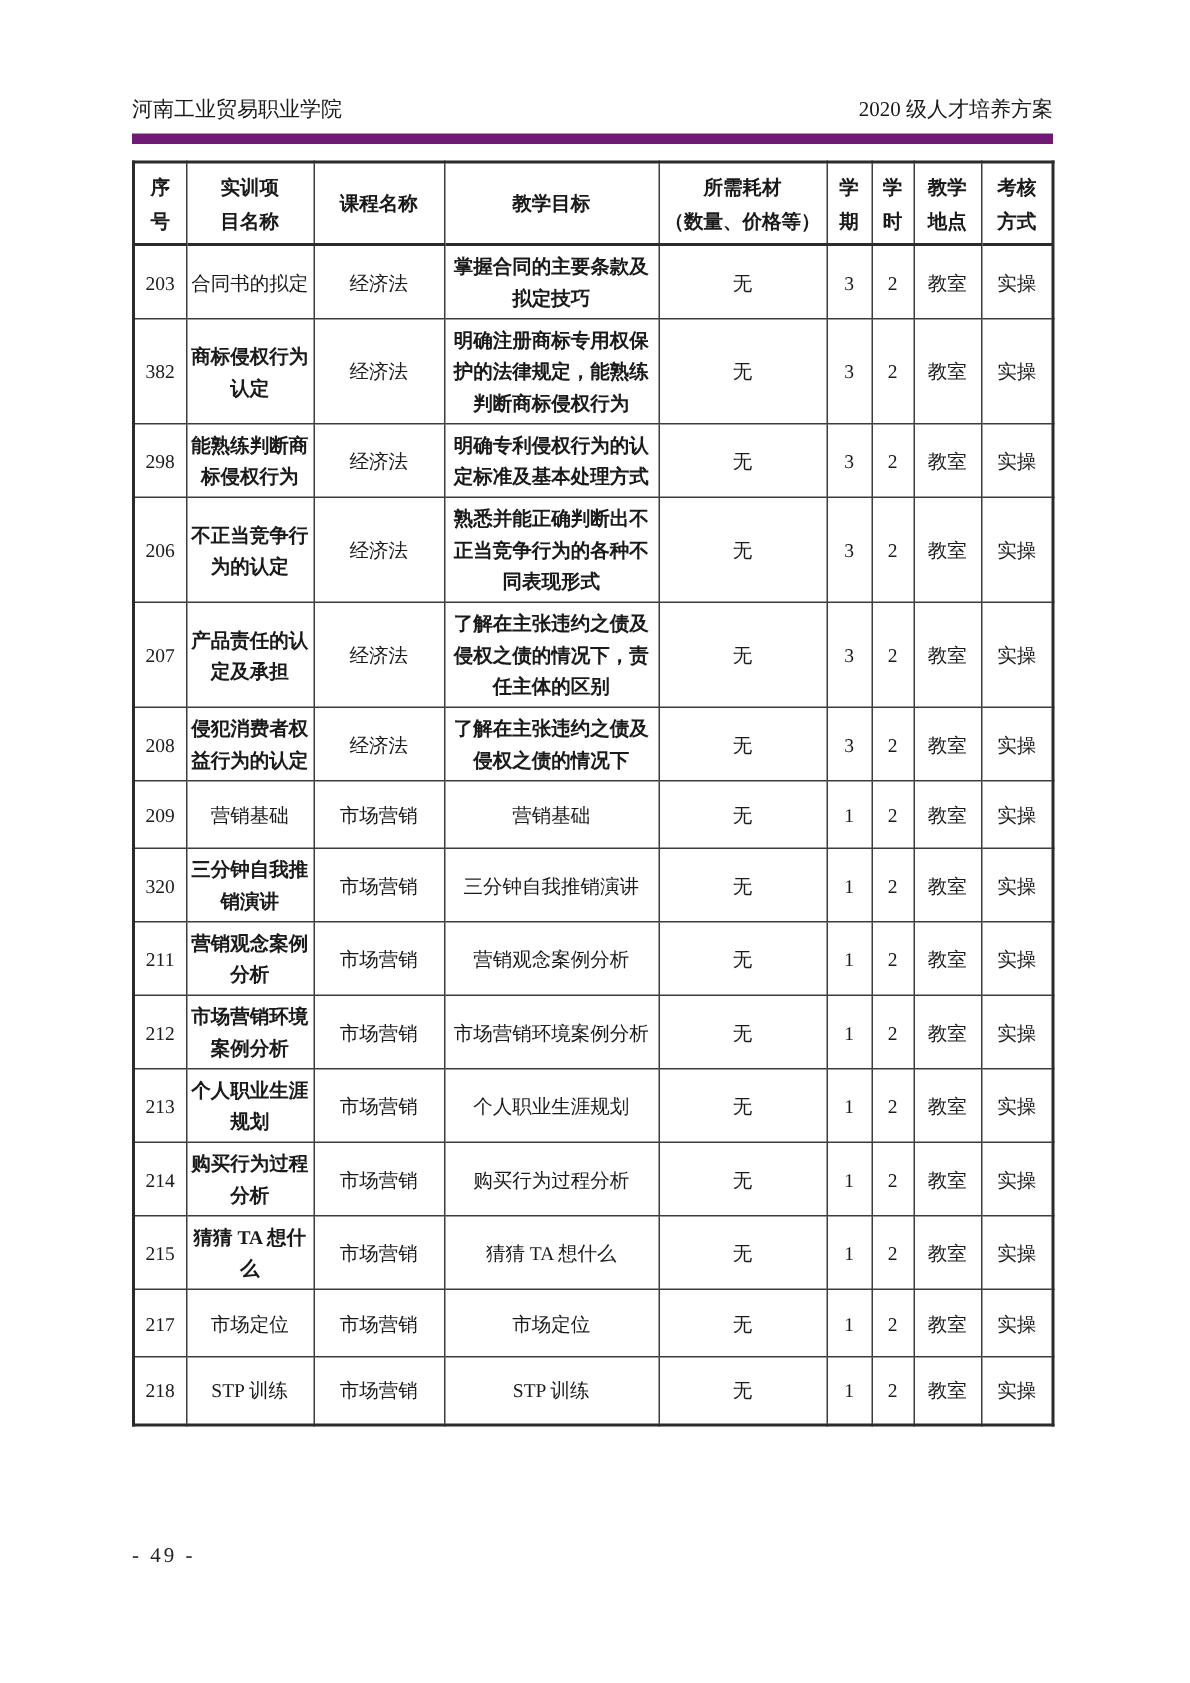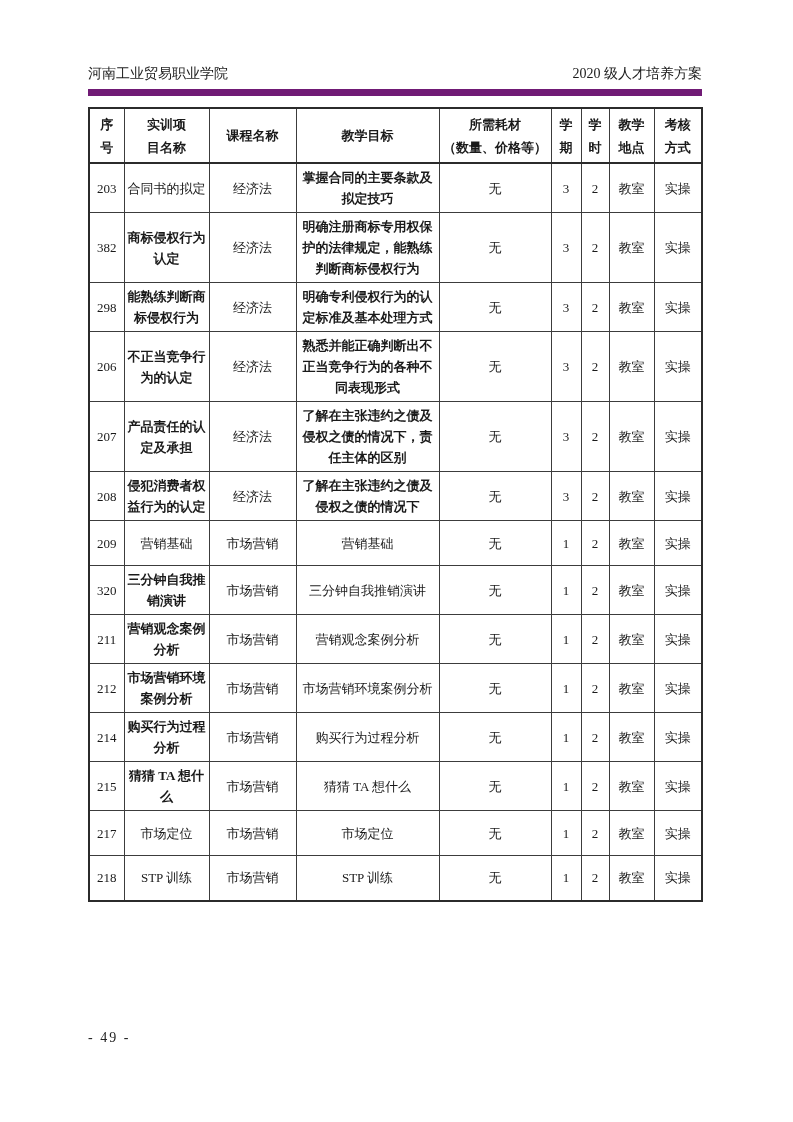--- a/index.html
+++ b/index.html
@@ -224,20 +224,31 @@
             <td class="wrap">市场营销环境案例分析</td>
             <td>市场营销</td>
             <td>市场营销环境案例分析</td>
             <td>无</td>
             <td>1</td>
             <td>2</td>
             <td>教室</td>
             <td>实操</td>
           </tr>
           <tr>
+            <td>213</td>
+            <td class="wrap">个人职业生涯规划</td>
+            <td>市场营销</td>
+            <td>个人职业生涯规划</td>
+            <td>无</td>
+            <td>1</td>
+            <td>2</td>
+            <td>教室</td>
+            <td>实操</td>
+          </tr>
+          <tr>
             <td>214</td>
             <td class="wrap">购买行为过程分析</td>
             <td>市场营销</td>
             <td>购买行为过程分析</td>
             <td>无</td>
             <td>1</td>
             <td>2</td>
             <td>教室</td>
             <td>实操</td>
           </tr>

